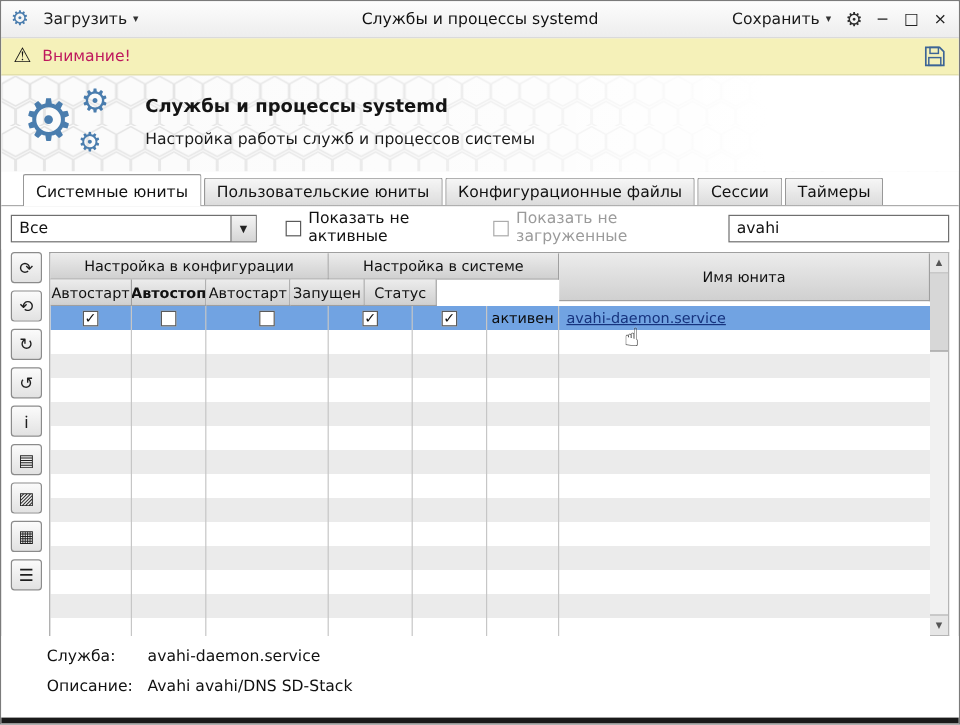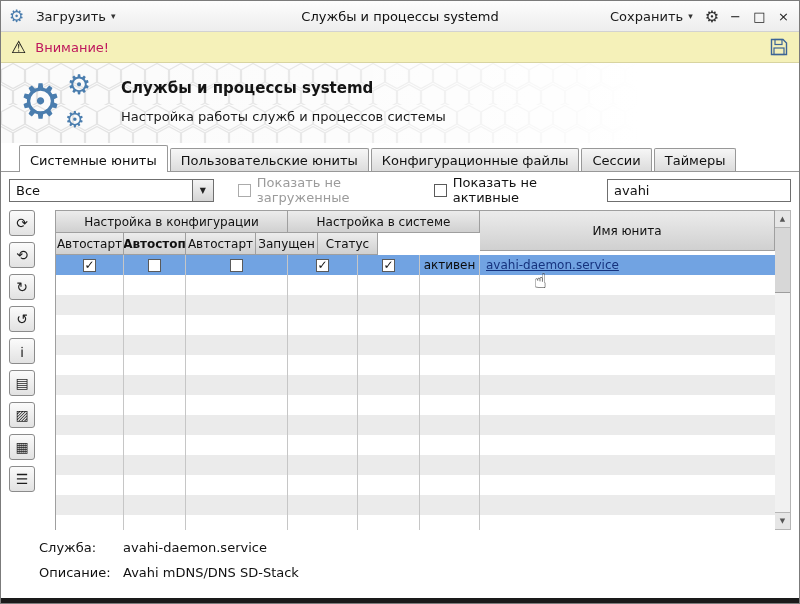--- a/index.html
+++ b/index.html
@@ -65,21 +65,21 @@
   .search { margin-left:auto; width:200px; height:23px; border:1px solid #6f6f6f;
             font:13px "DejaVu Sans",sans-serif; padding:0 6px; box-sizing:border-box; color:#111; }
 
   
   .main { flex:1; display:flex; padding:2px 8px 0 8px; min-height:0; }
   .side-toolbar { flex:0 0 30px; display:flex; flex-direction:column; gap:6px; }
   .tool-btn { width:26px; height:26px; box-sizing:border-box; border:1px solid #8b8b8b; border-radius:3px;
               background:linear-gradient(#fbfbfb,#e2e2e2); font-size:14px; color:#1e1e1e;
               display:flex; align-items:center; justify-content:center; padding:0; }
 
-  .table-wrap { flex:1; margin-left:16px; position:relative; border-left:1px solid #9f9f9f;
+  .table-wrap { flex:1; margin-left:2px; position:relative; border-left:1px solid #9f9f9f;
                 border-top:1px solid #9f9f9f; min-width:0; display:flex; flex-direction:column; overflow:hidden; }
   .thead { display:flex; flex:0 0 40px; }
   .thead-left { width:424px; display:flex; flex-direction:column; flex:0 0 424px; }
   .thead-row { display:flex; }
   .th { box-sizing:border-box; background:linear-gradient(#ececec,#d0d0d0); border-right:1px solid #9f9f9f;
         border-bottom:1px solid #9f9f9f; display:flex; align-items:center; justify-content:center;
         font-size:12px; color:#111; white-space:nowrap; overflow:hidden; }
   .thg1 { width:232px; height:18px; }
   .thg2 { width:192px; height:18px; }
   .th.c1 { width:68px; } .th.c2 { width:62px;font-weight:bold; } .th.c3 { width:102px; }
@@ -184,27 +184,27 @@
     <div class="tab">Конфигурационные файлы</div>
     <div class="tab">Сессии</div>
     <div class="tab">Таймеры</div>
   </div>
 
   <div class="filterbar">
     <div class="combo">
       <span class="combo-text">Все</span>
       <span class="combo-btn">▼</span>
     </div>
+    <label class="filter-check">
+      <span class="cb" data-checked="false"></span>
+      <span>Показать не активные</span>
+    </label>
     <label class="filter-check disabled">
       <span class="cb" data-checked="false"></span>
       <span>Показать не загруженные</span>
-    </label>
-    <label class="filter-check">
-      <span class="cb" data-checked="false"></span>
-      <span>Показать не активные</span>
     </label>
     <input class="search" value="avahi" style="">
   </div>
 
   <div class="main">
 
     <div class="side-toolbar">
       <button class="tool-btn">⟳</button>
       <button class="tool-btn">⟲</button>
       <button class="tool-btn">↻</button>
@@ -390,18 +390,18 @@
     </div>
   </div>
 
   <div class="footer">
     <div class="foot-row">
       <span class="foot-label">Служба:</span>
       <span class="foot-value">avahi-daemon.service</span>
     </div>
     <div class="foot-row">
       <span class="foot-label">Описание:</span>
-      <span class="foot-value">Avahi mDNS/DNS SD-Stack</span>
+      <span class="foot-value">Avahi avahi/DNS SD-Stack</span>
     </div>
   </div>
 
   <div class="bottom-edge"></div>
 </div>
 
 </body></html>

